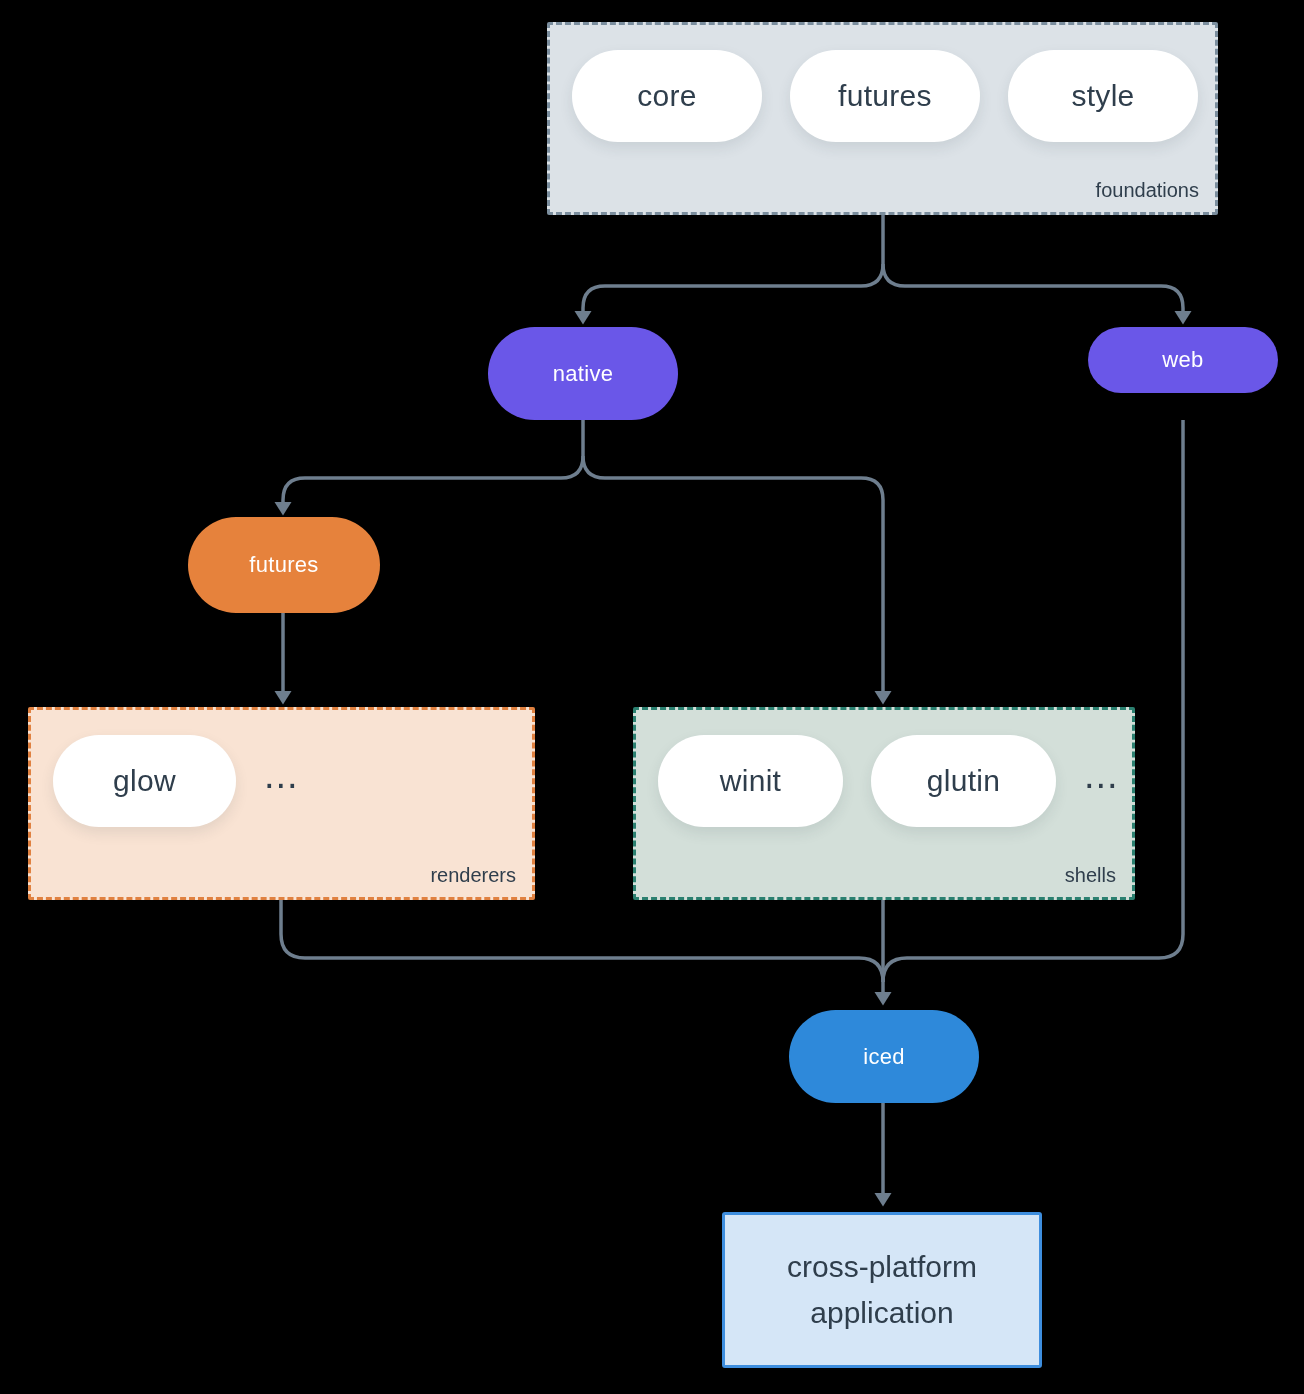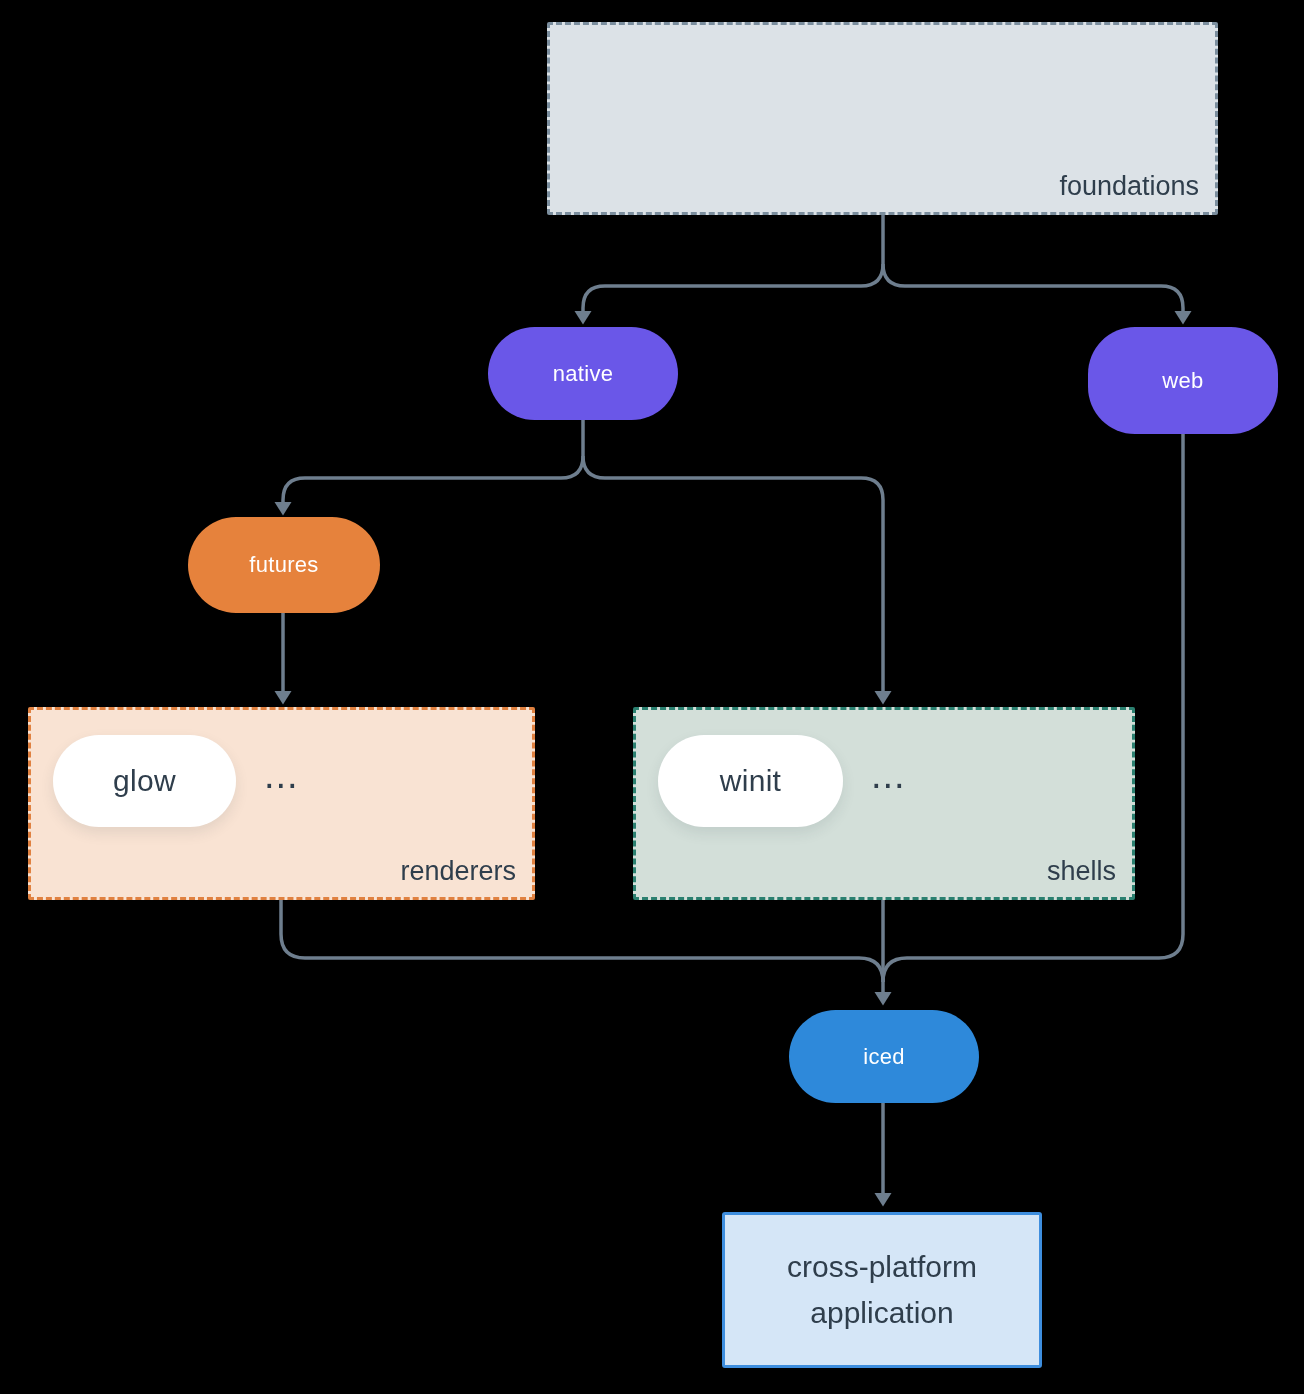--- a/index.html
+++ b/index.html
@@ -81,42 +81,42 @@
   .pill-w185 { width: 185px; }
   .ellipsis {
     font-size: 38px;
     color: var(--dark-text);
     letter-spacing: 1px;
     transform: translateY(-6px);
   }
   .group-label {
     position: absolute;
     right: 16px; bottom: 10px;
-    font-size: 27px;
+    font-size: 20px;
     color: var(--dark-text);
   }
   .node {
     position: absolute;
     z-index: 2;
     display: flex;
     align-items: center;
     justify-content: center;
     font-size: 22px;
     letter-spacing: 0.3px;
     color: var(--light-text);
     border-radius: 47px;
   }
   .node-native {
     left: 488px; top: 327px;
     width: 190px; height: 93px;
     background: var(--node-purple);
   }
   .node-web {
     left: 1088px; top: 327px;
-    width: 190px; height: 107px;
+    width: 190px; height: 66px;
     background: var(--node-purple);
   }
   .node-graphics {
     left: 188px; top: 517px;
     width: 192px; height: 96px;
     background: var(--node-orange);
     border-radius: 48px;
   }
   .node-iced {
     left: 789px; top: 1010px;
@@ -165,39 +165,45 @@
     <path class="conn" d="M281,900 L281,934 Q281,958 305,958 L859,958 Q883,958 883,982"></path>
     <path class="conn" d="M1183,420 L1183,934 Q1183,958 1159,958 L907,958 Q883,958 883,982"></path>
     <path class="conn" d="M883,900 L883,993"></path>
     <polygon class="arrowhead" points="874.5,992 891.5,992 883,1005.5"></polygon>
 
     <path class="conn" d="M883,1103 L883,1194"></path>
     <polygon class="arrowhead" points="874.5,1193 891.5,1193 883,1206.5"></polygon>
   </svg>
 
   <div class="group group-foundations">
+    <div class="pill-row">
+      <div class="pill white pill-w190">core</div>
+      <div class="pill white pill-w190">futures</div>
+      <div class="pill white pill-w190">style</div>
+    </div>
     <div class="group-label">foundations</div>
   </div>
 
   <div class="node node-native">native</div>
   <div class="node node-web">web</div>
 
   <div class="node node-graphics">futures</div>
 
   <div class="group group-renderers">
     <div class="pill-row">
       <div class="pill white pill-w183">glow</div>
       <div class="ellipsis">...</div>
     </div>
     <div class="group-label">renderers</div>
   </div>
 
   <div class="group group-shells">
     <div class="pill-row">
       <div class="pill white pill-w185">winit</div>
+      <div class="pill white pill-w185">glutin</div>
       <div class="ellipsis">...</div>
     </div>
     <div class="group-label">shells</div>
   </div>
 
   <div class="node node-iced">iced</div>
 
   <div class="app-box">cross-platform application</div>
 
 </div>

